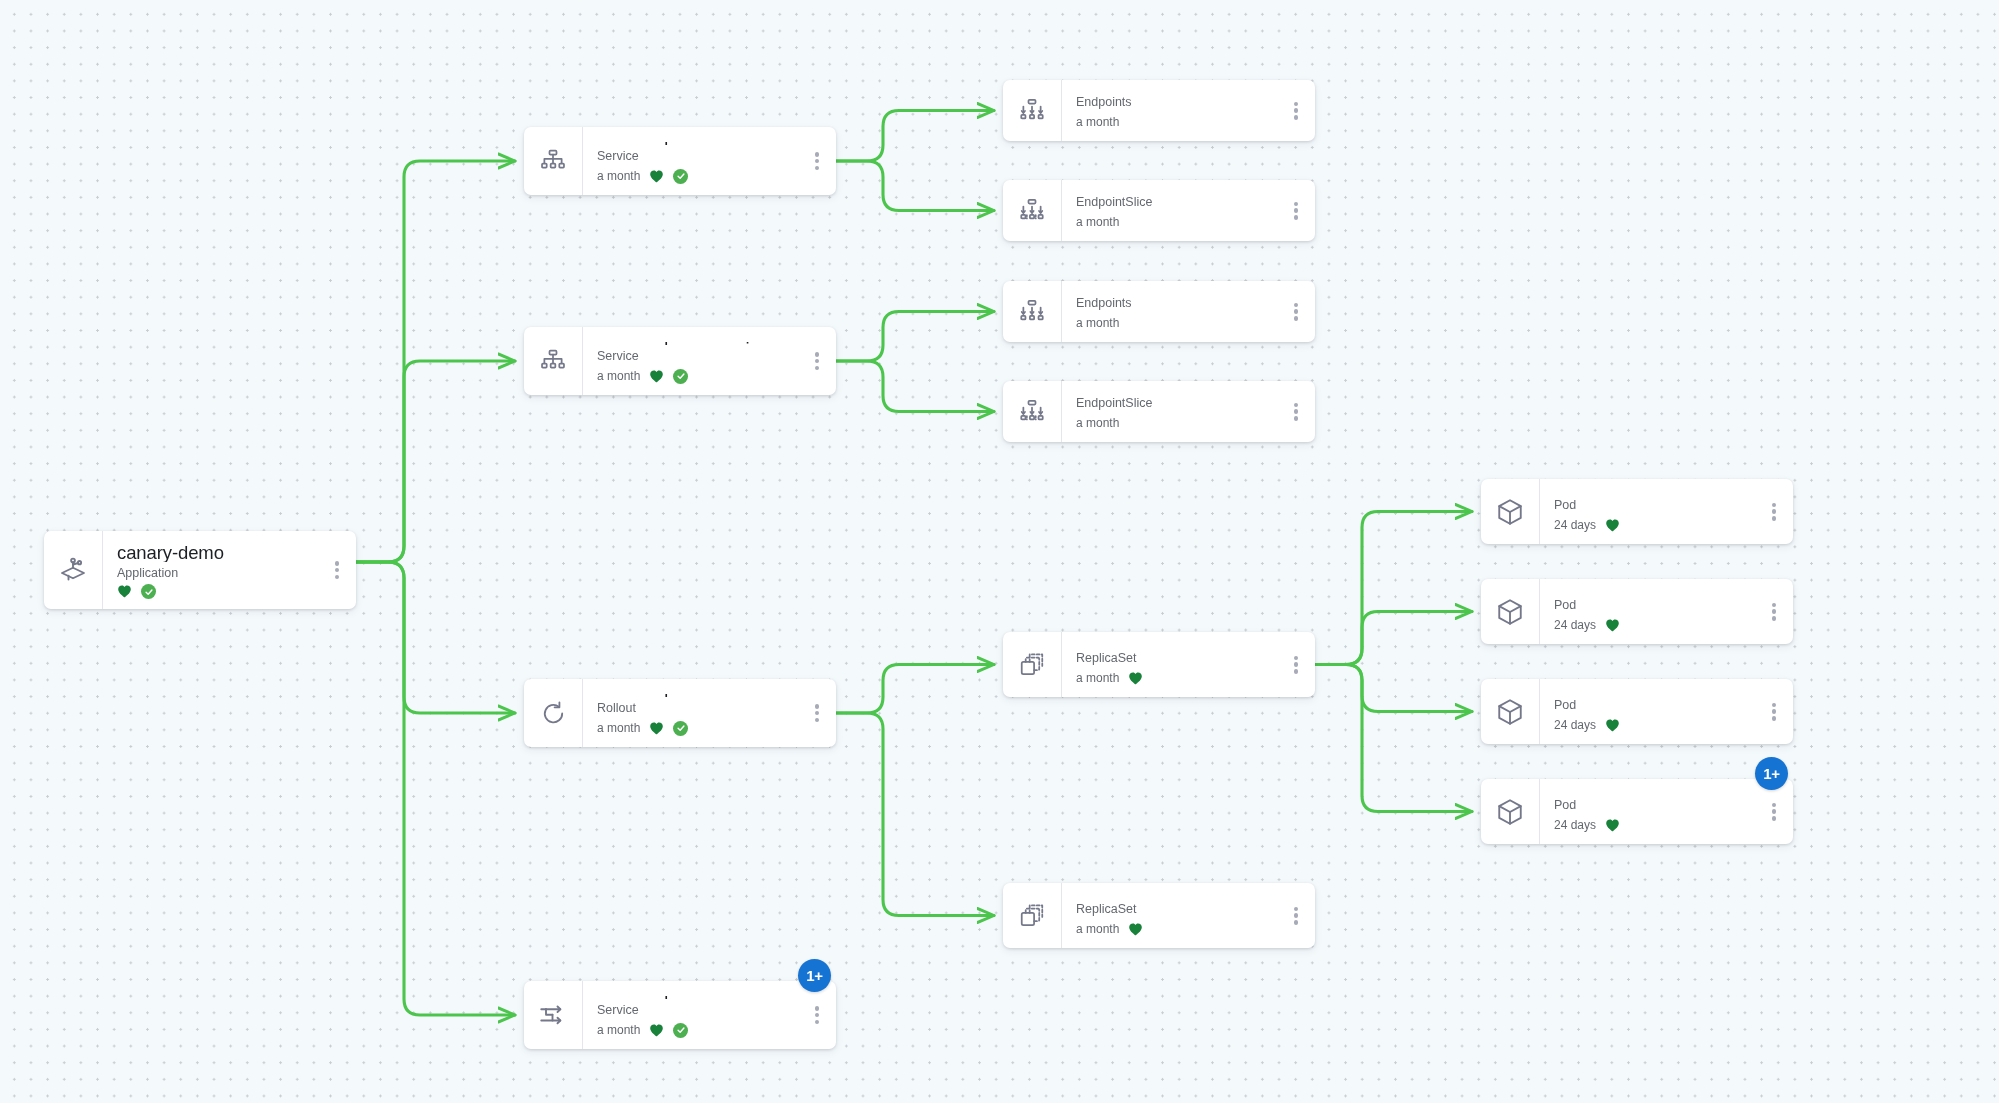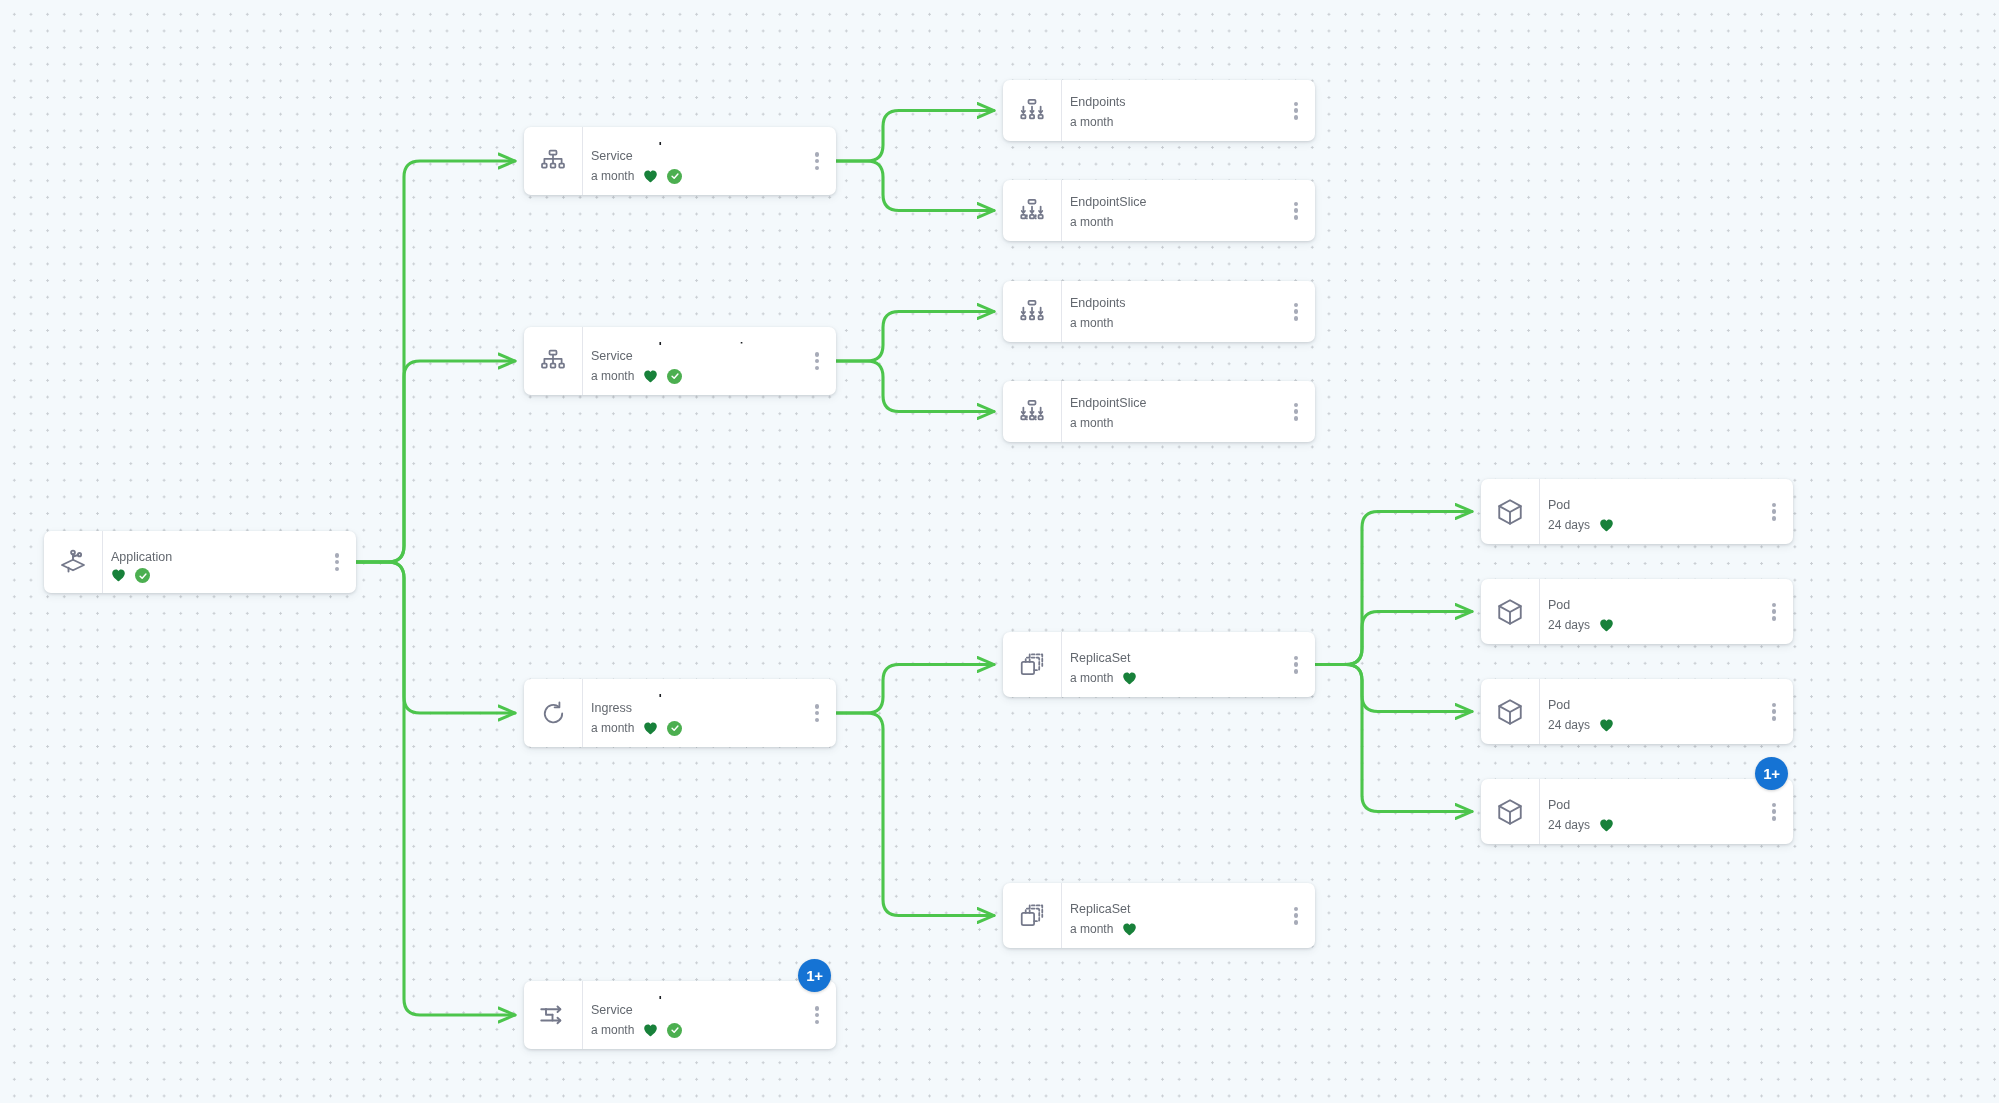--- a/index.html
+++ b/index.html
@@ -47,21 +47,21 @@
     display: flex;
     align-items: center;
     justify-content: center;
     color: #74788a;
   }
   .node-icon svg { display: block; }
 
   .node-body {
     flex: 1 1 auto;
     border-left: 1px solid #e4e6ec;
-    padding: 11px 0 10px 8px;
+    padding: 11px 0 10px 14px;
     display: flex;
     flex-direction: column;
     justify-content: center;
     min-width: 0;
   }
 
   .node-title {
     font-size: 18.5px;
     line-height: 22px;
     color: #1c1f24;
@@ -251,21 +251,21 @@
          L 1472 711.5" marker-end="url(#arrow)"></path>
         <path d="M 1315 664.5
          L 1346 664.5
          Q 1362 664.5 1362 680.5
          L 1362 795.5
          Q 1362 811.5 1378 811.5
          L 1472 811.5" marker-end="url(#arrow)"></path>
       </g>
   </svg>
   <div id="nodes">
-      <div class="node" style="left: 44px; top: 531px; width: 312px; height: 62px;">
+      <div class="node" style="left: 44px; top: 531px; width: 312px; height: 78px;">
         <div class="node-icon">
           <svg id="ico-application-icon" width="30" height="30" viewBox="0 0 24 24" fill="none" stroke="currentColor" stroke-width="1.5" stroke-linecap="round" stroke-linejoin="round">
     <path d="M3.2 14.4 L12 18.6 L20.8 14.4 L12 10.2 Z"></path>
     <path d="M12 10.2 L12 5.6"></path>
     <circle cx="12" cy="4.4" r="1.5"></circle>
     <path d="M12 7.6 L16.2 6.4"></path>
     <circle cx="17.2" cy="6.1" r="1.3"></circle>
     <path d="M8.4 16.5 L8.4 19.6"></path>
   </svg>
         </div>
@@ -360,21 +360,21 @@
       </div>
       <div class="node" style="left: 524px; top: 679px; width: 312px; height: 68px;">
         <div class="node-icon">
           <svg id="ico-rollout-icon" width="29" height="29" viewBox="0 0 24 24" fill="none" stroke="currentColor" stroke-width="1.5" stroke-linecap="round" stroke-linejoin="round">
     <path d="M19.2 12 A7.2 7.2 0 1 1 16.3 6.3"></path>
     <path d="M16.9 2.9 L16.9 6.9 L12.9 6.9"></path>
   </svg>
         </div>
         <div class="node-body">
           <div class="node-title">canary-demo</div>
-          <div class="node-kind">Ingress</div>
+          <div class="node-kind">Rollout</div>
           <div class="node-meta">
             <span class="node-age">a month</span>
             <svg class="heart" viewBox="0 0 24 24">
     <path d="M12 21.3 C12 21.3 1.9 15.1 1.9 8.4 C1.9 4.9 4.6 2.3 7.9 2.3 C10 2.3 11.2 3.4 12 4.6
              C12.8 3.4 14 2.3 16.1 2.3 C19.4 2.3 22.1 4.9 22.1 8.4 C22.1 15.1 12 21.3 12 21.3 Z" fill="#18813a"></path>
   </svg>
             <span class="sync">
               <svg width="10" height="10" viewBox="0 0 24 24" fill="none" stroke="#ffffff" stroke-width="3.4" stroke-linecap="round" stroke-linejoin="round">
     <path d="M5 12.6 L10 17.4 L19 7"></path>
   </svg>

